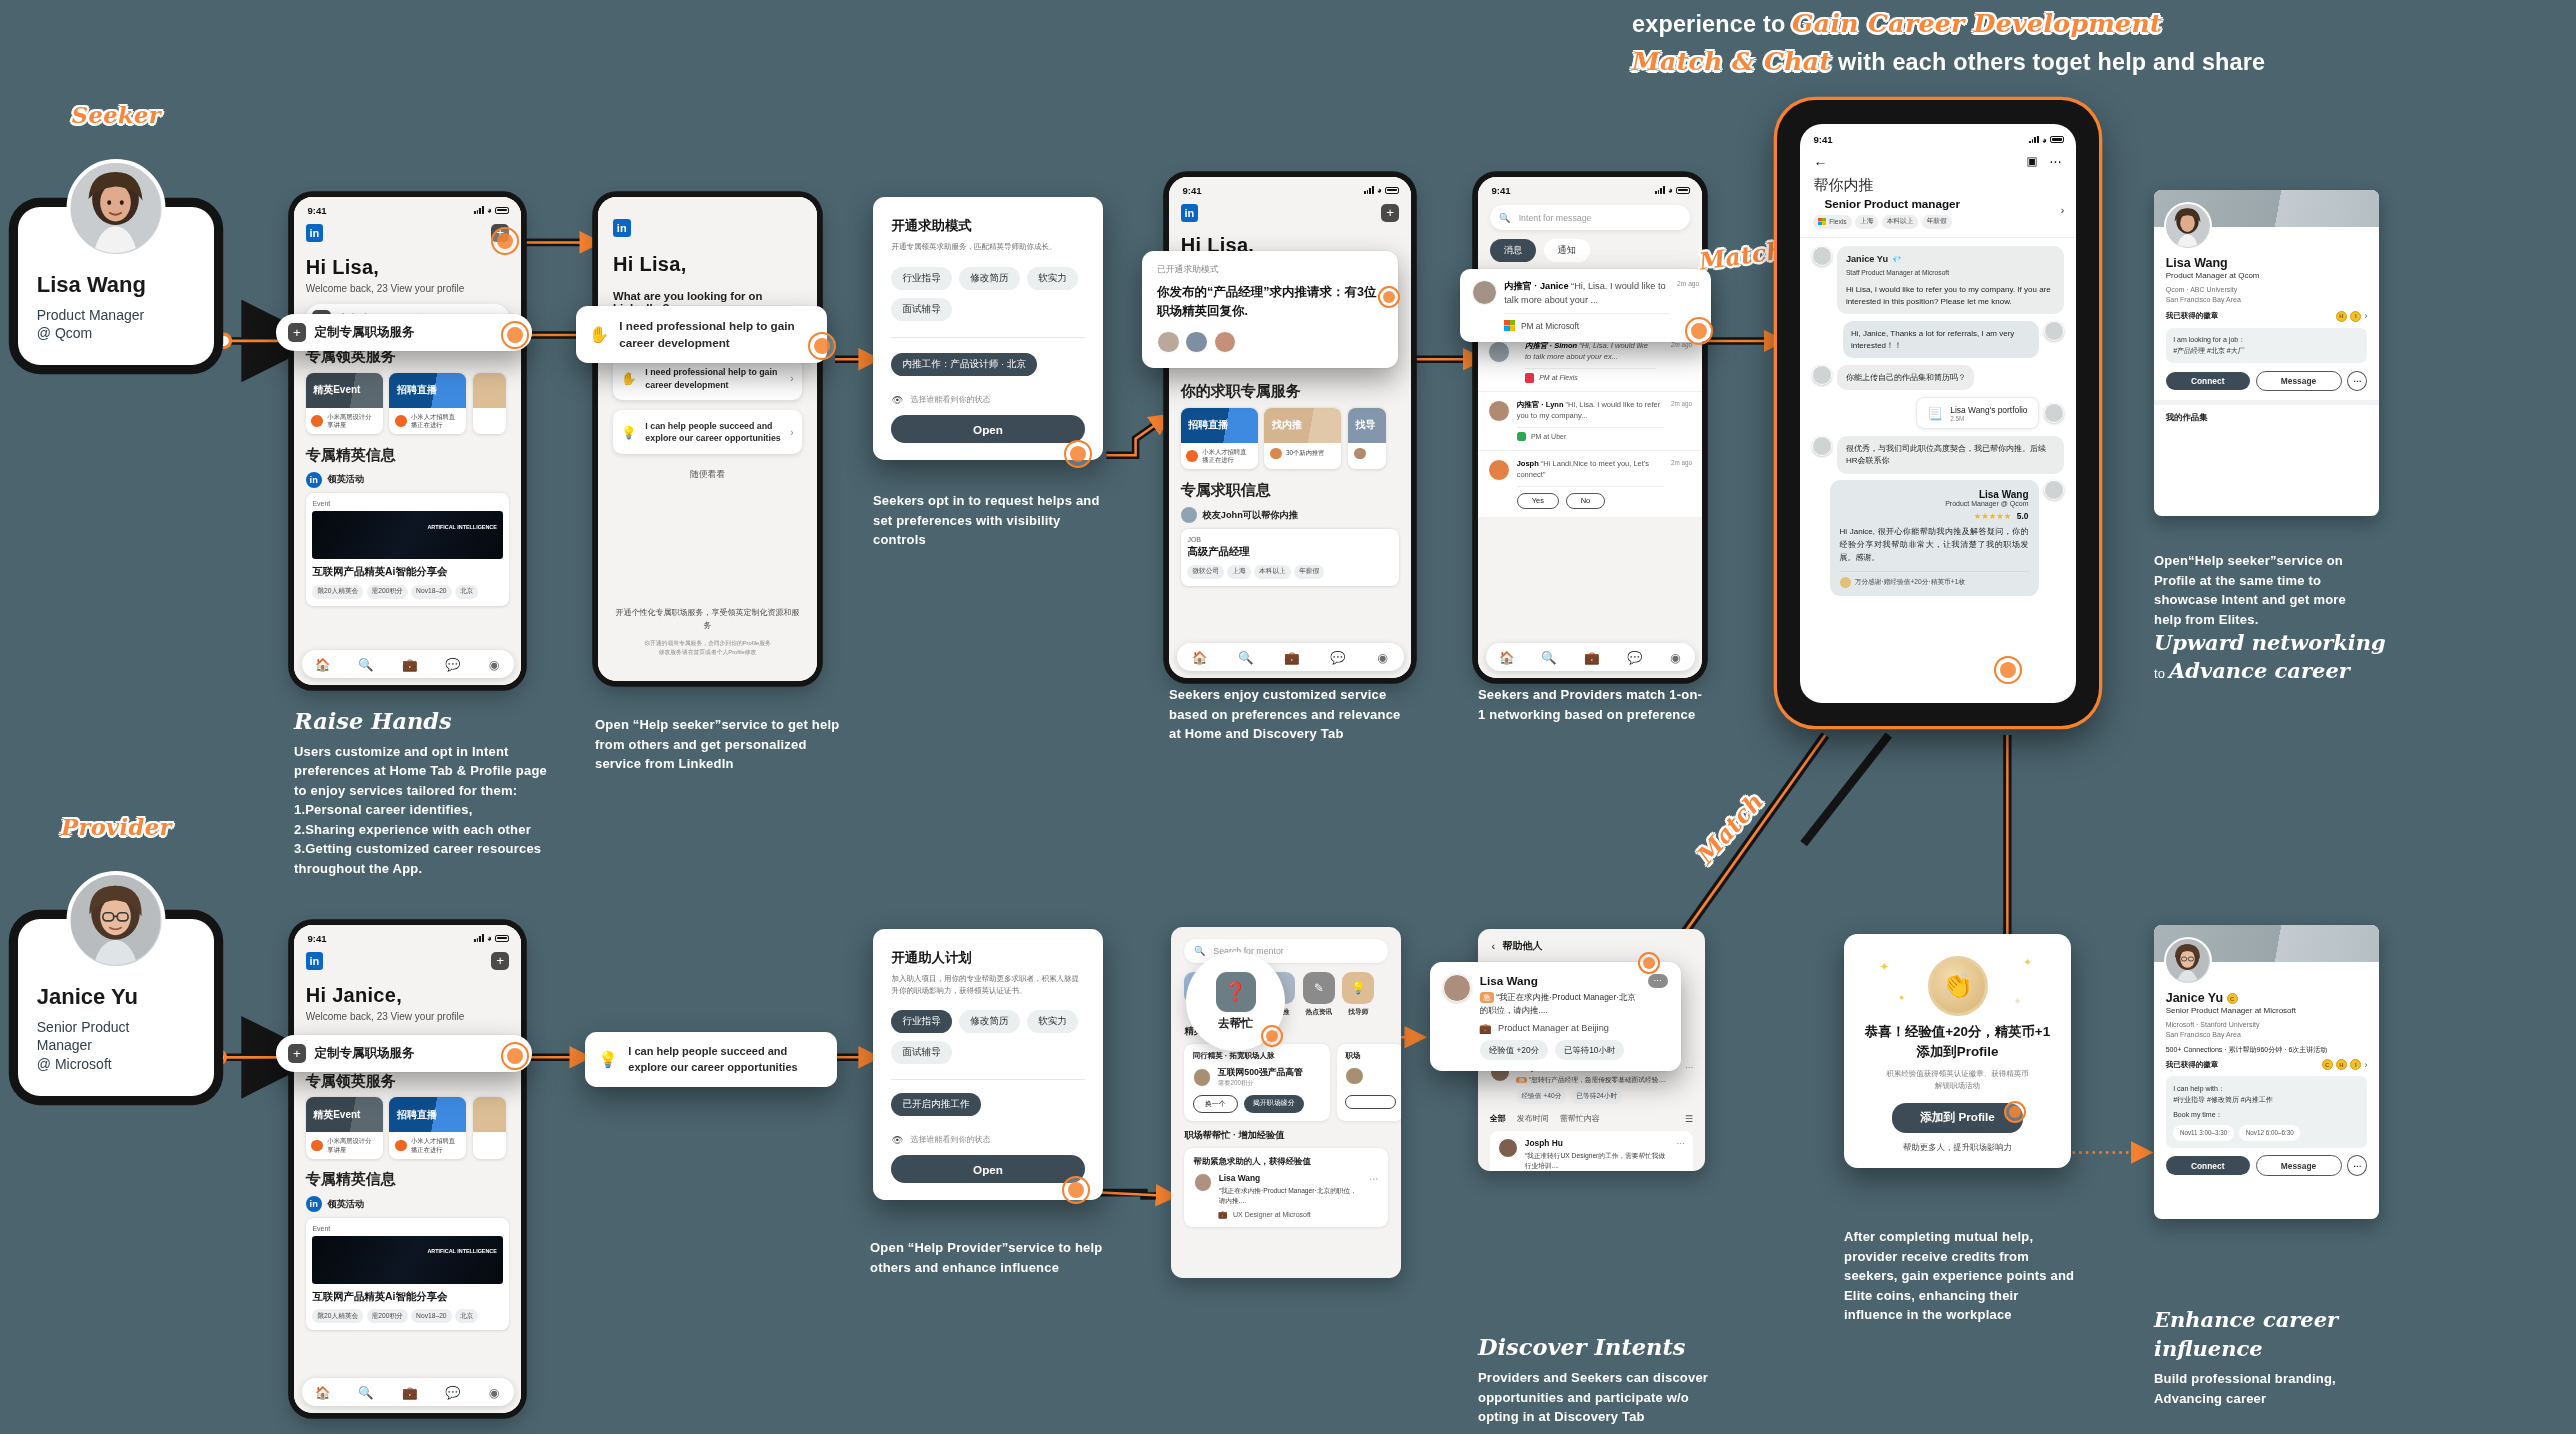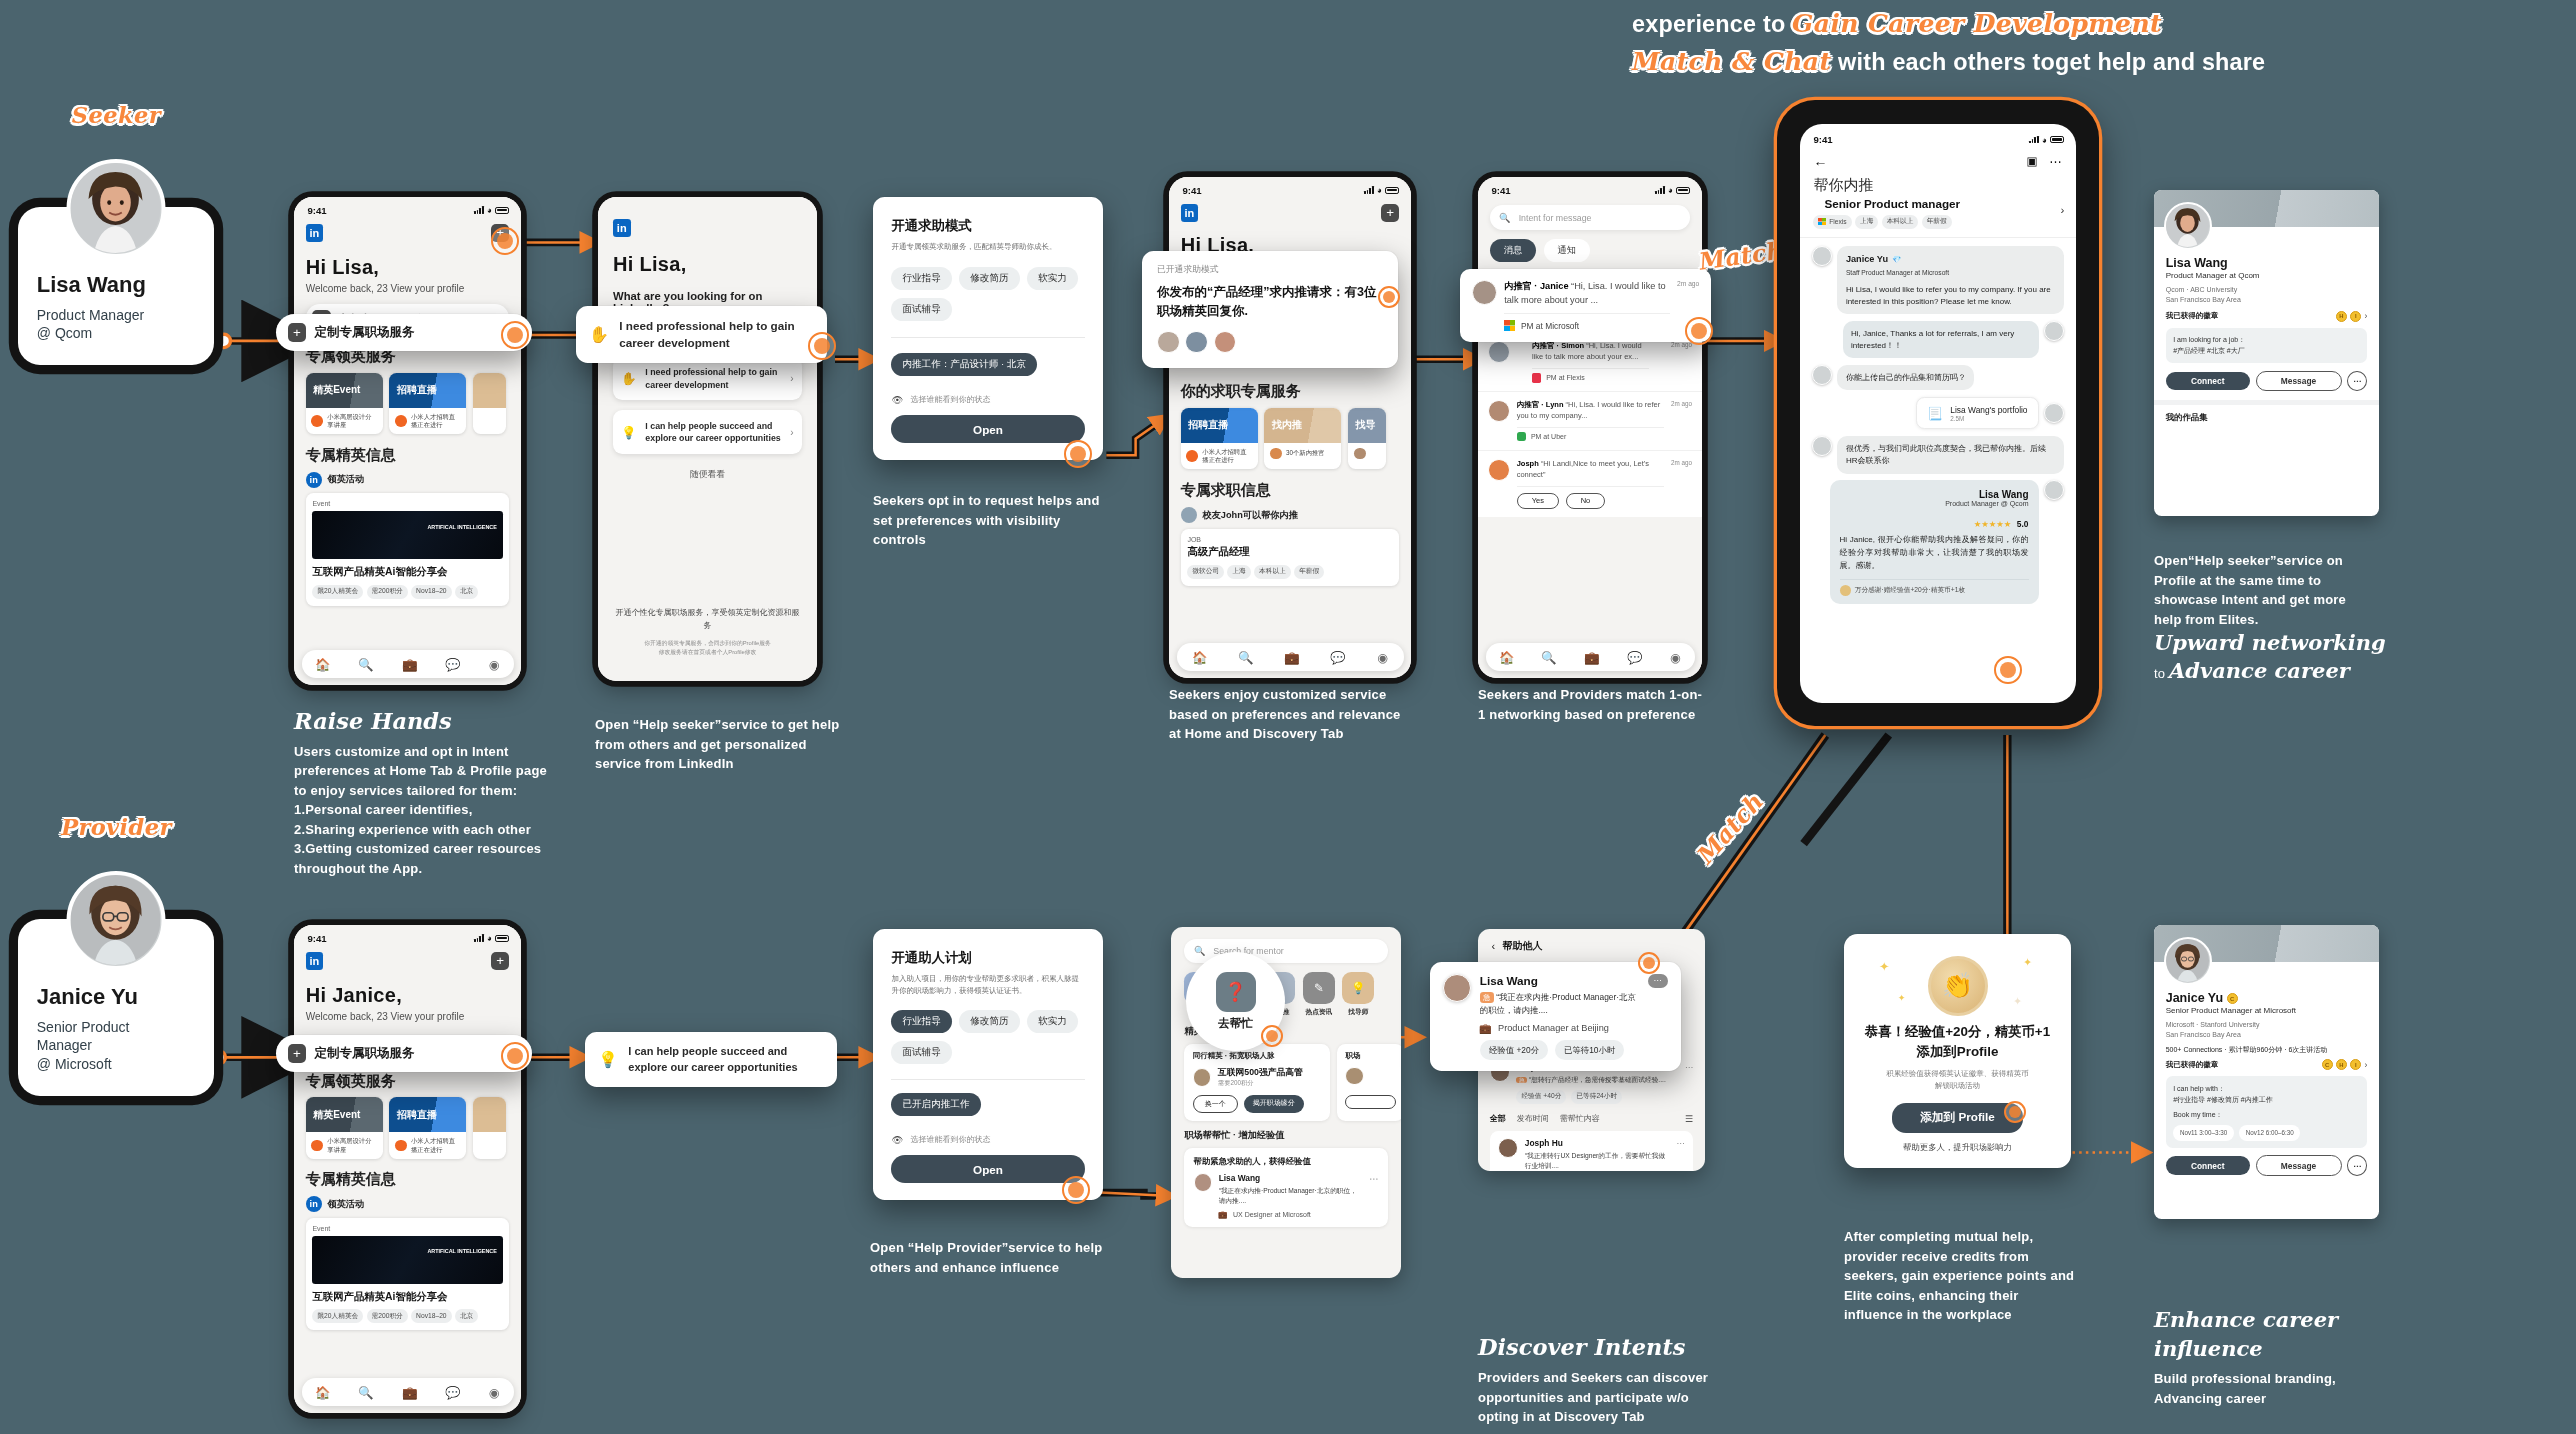--- a/index.html
+++ b/index.html
@@ -515,21 +515,21 @@
           <span style="font-size:9.2px; color:#777;">🔍</span>
           <span style="font-size:8.8px; color:#9b9b9b;">Intent for message</span>
         </div>
         <div style="display:flex; gap:7.5px; margin-top:9.2px;">
           <span style="background:#3d4b56; color:#fff; font-size:9.2px; padding:5px 14px; border-radius:12.5px;">消息</span>
           <span style="background:#fff; color:#333; font-size:9.2px; padding:5px 14px; border-radius:12.5px;">通知</span>
         </div>
       </div>
       <div style="margin-top:71px; background:#fff;">
         <div style="padding:8.4px 10px; border-bottom:0.8px solid #f0f0f0;">
-          <div style="display:flex; gap:22px;">
+          <div style="display:flex; gap:15px;font-style:italic;">
             <span style="width:22px;height:22px;border-radius:50%;background:#9aa4ae;border:1.7px solid #fff;flex:0 0 auto;"></span>
             <div style="flex:1;">
               <div style="font-size:7.5px; line-height:1.45;"><b>内推官 · Simon</b> <span style="color:#555;">“Hi, Lisa. I would like to talk more about your ex...</span></div>
               <div style="border-top:0.8px solid #eee; margin-top:5px; padding-top:4.2px; display:flex; align-items:center; gap:5px;">
                 <span style="width:9.2px;height:9.2px;border-radius:1.7px;background:#e8334a;display:block;"></span>
                 <span style="font-size:7px; color:#555;">PM at Flexis</span>
               </div>
             </div>
             <span style="font-size:6.3px; color:#8b8b8b;">2m ago</span>
           </div>
@@ -671,21 +671,21 @@
 
       <div style="display:flex; gap:5.8px; margin-top:6.7px;">
         <span class="avchip"></span>
         <div class="bubble-l" style="flex:1;">很优秀，与我们司此职位高度契合，我已帮你内推。后续HR会联系你</div>
       </div>
 
       <div style="display:flex; gap:5.8px; margin-top:6.7px; justify-content:flex-end;">
         <div style="background:#e3e9eb; border-radius:10px; padding:8.4px 10px; width:209px; position:relative;">
           <div style="text-align:right; font-size:10px; font-weight:bold; color:#111;">Lisa Wang</div>
           <div style="text-align:right; font-size:7px; color:#3b3b3b; margin-top:0.8px;">Product Manager @ Qcom</div>
-          <div style="text-align:right; margin-top:12px; font-size:8.4px; color:#f0b429;">
+          <div style="text-align:right; margin-top:4px; font-size:8.4px; color:#f0b429;">
             <span>★★★★★</span>
             <span style="color:#111; font-weight:bold; margin-left:3.3px;">5.0</span>
           </div>
           <div style="font-size:8px; color:#1d1d1d; line-height:1.6; margin-top:5px; text-align:justify;">Hi Janice, 很开心你能帮助我内推及解答疑问，你的经验分享对我帮助非常大，让我清楚了我的职场发展。感谢。</div>
           <div style="border-top:0.8px solid #d3dbde; margin-top:5.8px; padding-top:5px; display:flex; align-items:center; gap:4.2px;">
             <span style="width:11px;height:11px;border-radius:50%;background:#e3c07a;display:block;"></span>
             <span style="font-size:6.7px; color:#4c4c4c;">万分感谢·赠经验值+20分·精英币+1枚</span>
           </div>
         </div>
         <span class="avchip"></span>

